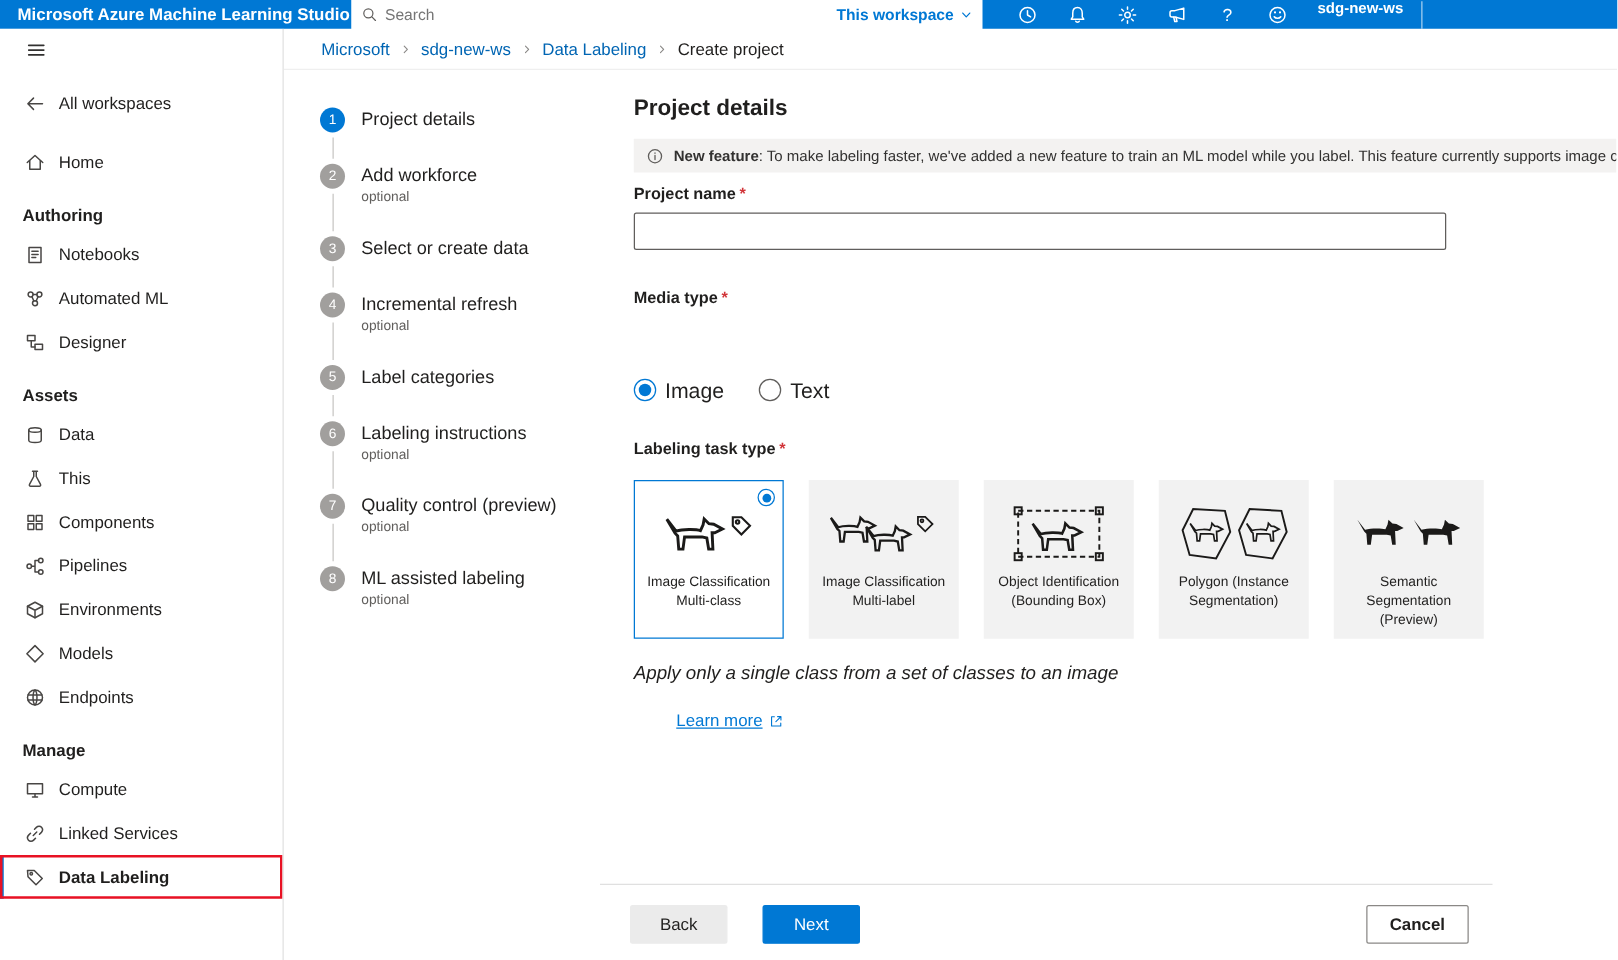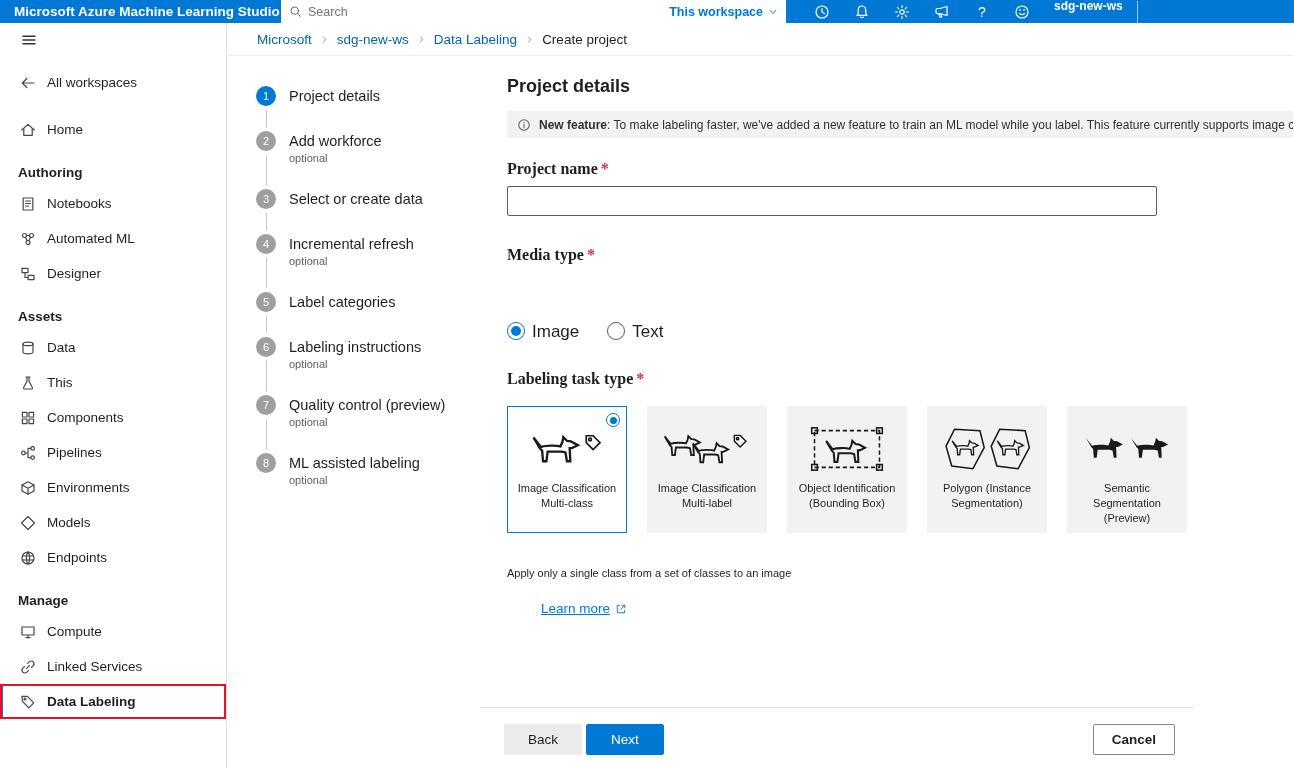--- a/index.html
+++ b/index.html
@@ -66,42 +66,42 @@
   .step-label { font-size:14.5px; line-height:20px; }
   .step-optional { font-size:11px; color:#605e5c; margin-top:1px; }
   .step-optional:empty { display:none; }
 
   
   .form-area { flex:1; display:flex; flex-direction:column; padding:20px 0 0 27px; overflow:visible; }
   .page-title { font-size:18px; font-weight:600; margin-bottom:14px; }
   .banner { width:786px; height:27px; background:#f3f2f1; display:flex; align-items:center; gap:8px; padding:0 10px; font-size:12px; color:#323130; white-space:nowrap; overflow:hidden; flex:none; }
   .banner .icon { width:14px; height:14px; color:#605e5c; }
   .banner b { font-weight:700; }
-  .field-label { font-size:16px; font-weight:700; margin:22px 0 8px;font-family:Liberation Serif, serif; }
+  .field-label { font-size:13px; font-weight:700; margin:9px 0 8px; }
   .req { color:#d13438; margin-left:3px; font-weight:700; }
   .text-input { width:650px; height:30px; border:1px solid #605e5c; border-radius:2px; font-size:13px; padding:0 8px; font-family:inherit; outline:none; background:#fff; }
   .radio-row { display:flex; gap:28px; margin-top:10px; }
   .radio { display:flex; align-items:flex-start; gap:7px; font-size:17px; cursor:pointer;margin-top:40px; }
   .radio-dot { width:18px; height:18px; border-radius:50%; border:1px solid #605e5c; position:relative; flex:none; }
   .radio-dot.on { border-color:#0078d4; }
   .radio-dot.on::after { content:""; position:absolute; inset:3px; border-radius:50%; background:#0078d4; }
 
   .cards { display:flex; gap:20px; margin-top:10px; }
   .task-card { width:120px; height:127px; background:#f2f2f2; display:flex; flex-direction:column; align-items:center; padding-top:18px; cursor:pointer; position:relative; border:1px solid transparent; }
   .task-card.selected { background:#fff; border:1px solid #0078d4; }
   .card-radio { position:absolute; top:6px; right:6px; width:14px; height:14px; border-radius:50%; border:1px solid #0078d4; }
   .card-radio::after { content:""; position:absolute; inset:2.5px; border-radius:50%; background:#0078d4; }
   .card-label { font-size:11px; text-align:center; line-height:1.35; margin-top:8px; padding:0 8px; color:#201f1e; }
 
-  .task-desc { font-size:11px; margin-top:34px; }
+  .task-desc { font-size:15px; margin-top:19px;font-style:italic; }
   .learn-more { display:inline-flex; align-items:center; gap:5px; color:#0078d4; font-size:13.5px; text-decoration:underline; margin-top:22px; cursor:pointer; width:max-content;margin-left:34px; }
   .learn-more .icon { width:12px; height:12px; }
 
   .spacer { flex:1; }
-  .form-footer { margin-left:-27px; width:714px; border-top:1px solid #e0e0e0; padding:16px 19px 0 24px; display:flex; gap:4px; margin-bottom:13px; flex:none; }
+  .form-footer { margin-left:-27px; width:714px; border-top:1px solid #e0e0e0; padding:16px 19px 0 24px; display:flex; gap:28px; margin-bottom:13px; flex:none; }
   .btn { height:31px; min-width:78px; font-size:13.5px; font-family:inherit; border-radius:2px; cursor:pointer; padding:0 18px; }
   .btn-default { background:#ebebeb; border:1px solid #ebebeb; color:#201f1e; }
   .btn-primary { background:#0078d4; border:1px solid #0078d4; color:#fff; }
   .btn-outline { background:#fff; border:1px solid #8a8886; color:#201f1e; margin-left:auto; font-weight:600; }
 </style>
 </head>
 <body>
 
 <svg width="0" height="0" style="position:absolute">
   <defs>

